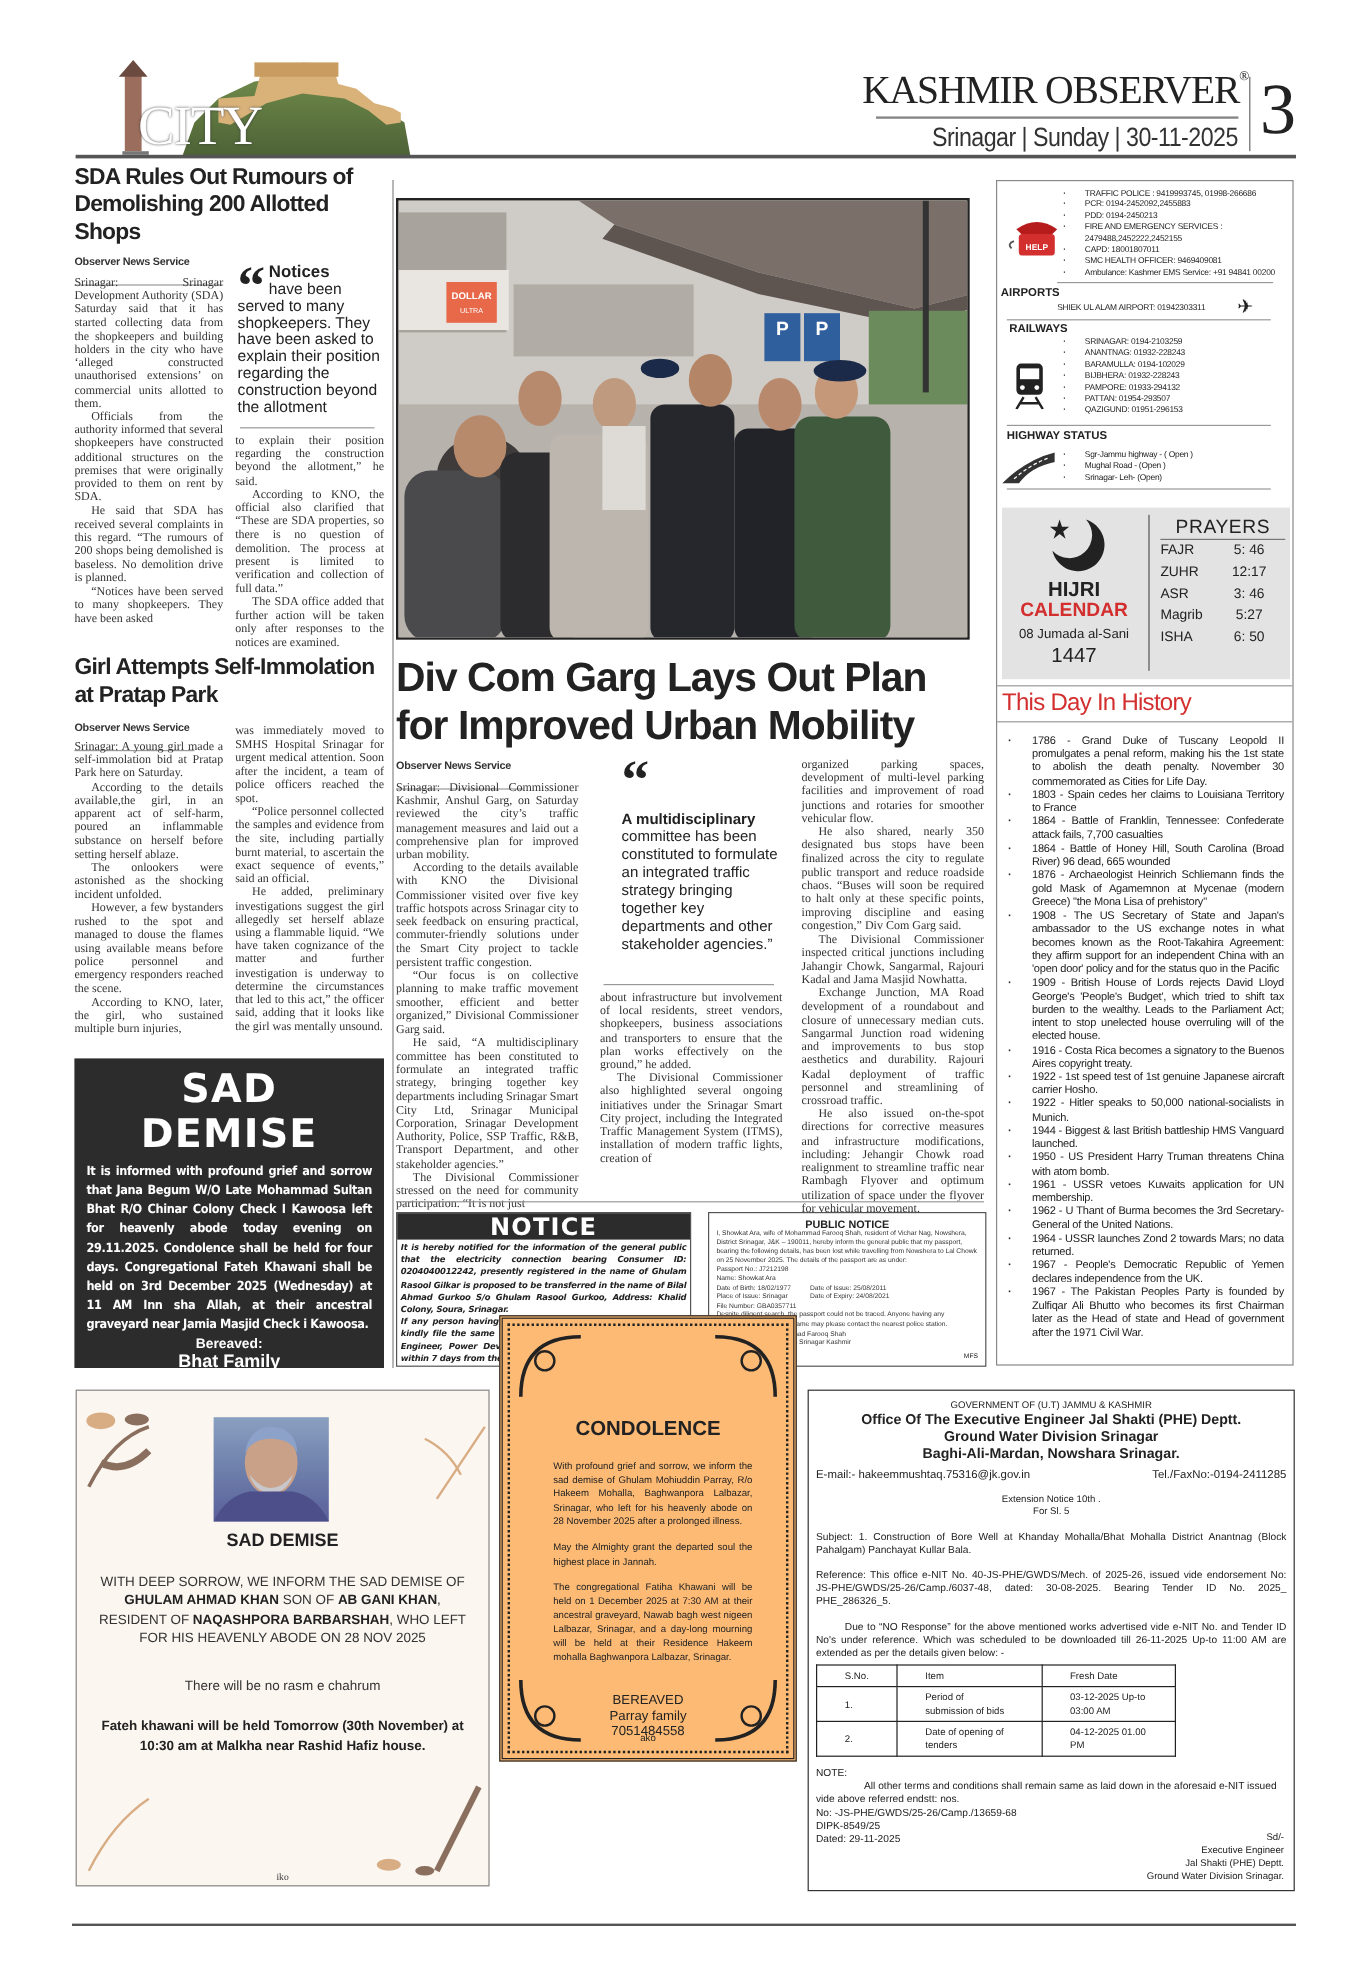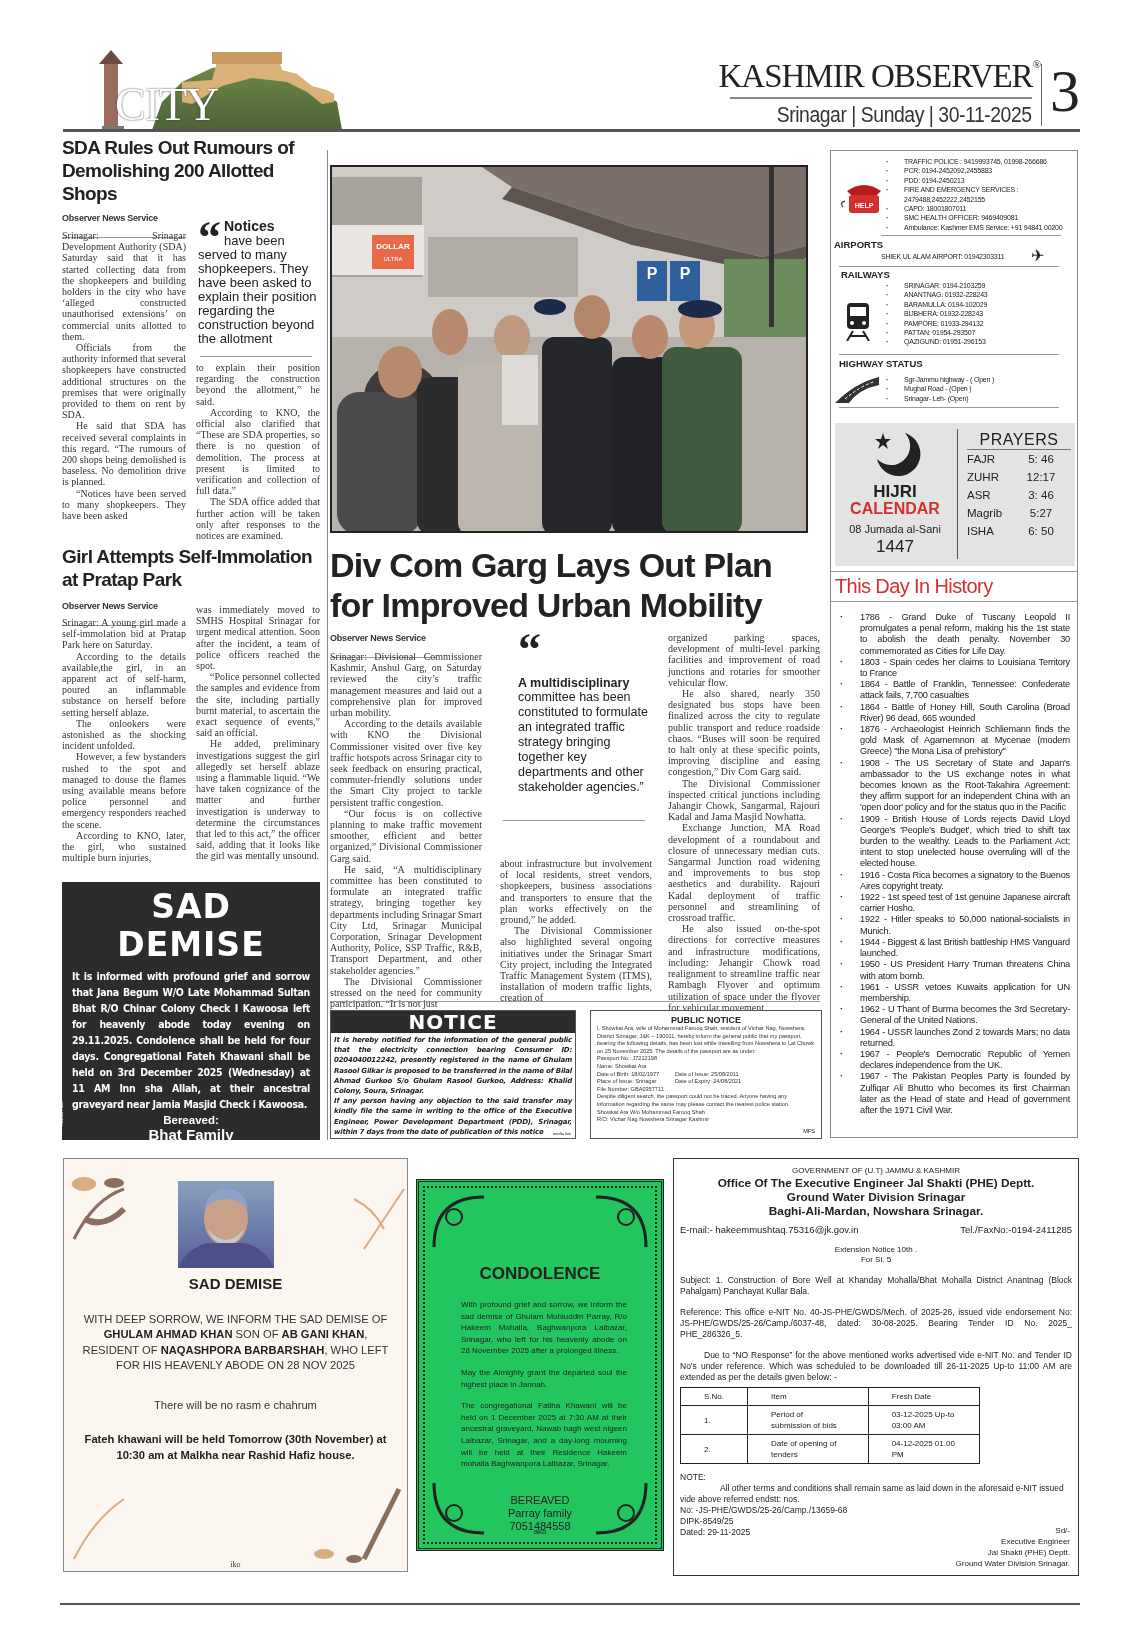--- a/index.html
+++ b/index.html
@@ -61,21 +61,21 @@
 
   
   #div-head { left: 330px; top: 545px; width: 490px; font-size: 34px; line-height: 40px; letter-spacing: -0.8px; }
   #div-byline { left: 330px; top: 633px; width: 106px; }
   #div-col1 { left: 330px; top: 651px; width: 152px; }
   #div-pull { left: 518px; top: 632px; width: 140px; }
   #div-pull .q { font-size: 46px; height: 34px; }
   #div-pull .lead { font-size: 12.5px; font-weight: bold; margin-top: 10px; }
   #div-pull .rest { font-size: 12.5px; line-height: 15px; }
   #div-pull-rule { left: 503px; top: 820px; width: 142px; height: 1px; background: #999; }
-  #div-col2 { left: 500px; top: 826px; width: 152px; margin-top: 32px; }
+  #div-col2 { left: 500px; top: 826px; width: 152px; }
   #div-col3 { left: 668px; top: 632px; width: 152px; }
   #div-bottom-rule { left: 330px; top: 1001px; width: 490px; height: 1px; background: #999; }
 
   
   #notice { left: 330px; top: 1010px; width: 246px; height: 129px; border: 1px solid #555; }
   #notice .title { background: #2c2c2c; color: #fff; text-align: center; font-family: "DejaVu Sans", sans-serif; font-weight: bold; font-size: 20px; line-height: 22px; letter-spacing: 1px; }
   #notice .text { font-family: "DejaVu Sans", sans-serif; font-style: italic; font-weight: bold; font-size: 7px; line-height: 10.2px; padding: 2px 3px; text-align: justify; color: #222; letter-spacing: -0.2px; }
   #notice .sig { position: absolute; right: 4px; bottom: 2px; font-size: 4px; }
 
   #public-notice { left: 590px; top: 1010px; width: 232px; height: 129px; border: 1px solid #555; padding: 4px 6px; }
@@ -116,21 +116,21 @@
   
   #demise2 { left: 63px; top: 1158px; width: 345px; height: 414px; border: 1px solid #888; background: #fcf6f0; overflow: hidden; text-align: center; }
   #demise2 .photo { position: absolute; left: 114px; top: 22px; width: 96px; height: 87px; background: linear-gradient(180deg, #8aa0c0 0%, #7083ad 45%, #5a5f9a 100%); }
   #demise2 .title { position: absolute; left: 0; right: 0; top: 116px; font-weight: bold; font-size: 15px; color: #222; }
   #demise2 .para { position: absolute; left: 10px; right: 10px; top: 153px; font-size: 11.2px; line-height: 15.4px; color: #333; }
   #demise2 .para b { color: #222; }
   #demise2 .note { position: absolute; left: 0; right: 0; top: 240px; font-size: 11.2px; color: #333; }
   #demise2 .fateh { position: absolute; left: 10px; right: 10px; top: 272px; font-weight: bold; font-size: 11.2px; line-height: 16px; color: #222; }
   #demise2 .sig { position: absolute; left: 0; right: 0; bottom: 2px; font-family: "Liberation Serif", serif; font-size: 8px; color: #333; }
 
-  #condolence { left: 416px; top: 1179px; width: 248px; height: 372px; border: 3px double #222; background: #22c55e; }
+  #condolence { left: 416px; top: 1096px; width: 248px; height: 372px; border: 3px double #222; background: #fdba74; }
   #condolence .inner { position: absolute; inset: 4px; border: 2px dotted #222; }
   #condolence .title { position: absolute; left: 0; right: 0; top: 82px; text-align: center; font-weight: bold; font-size: 17px; color: #222; }
   #condolence .text { position: absolute; left: 42px; right: 34px; top: 117px; font-size: 8px; line-height: 11.6px; color: #222; text-align: justify; }
   #condolence .text p { margin-bottom: 10px; }
   #condolence .bereaved { position: absolute; left: 0; right: 0; top: 312px; text-align: center; font-size: 11px; line-height: 13px; color: #222; }
   #condolence .sig { position: absolute; left: 0; right: 0; bottom: 12px; text-align: center; font-size: 8px; color: #222; }
 
   #tender { left: 673px; top: 1158px; width: 406px; height: 418px; border: 1px solid #333; padding: 6px 6px; font-size: 8.5px; color: #222; line-height: 11px; }
   #tender .gov { text-align: center; font-size: 8px; }
   #tender .office { text-align: center; font-weight: bold; font-size: 11.8px; line-height: 14px; }

